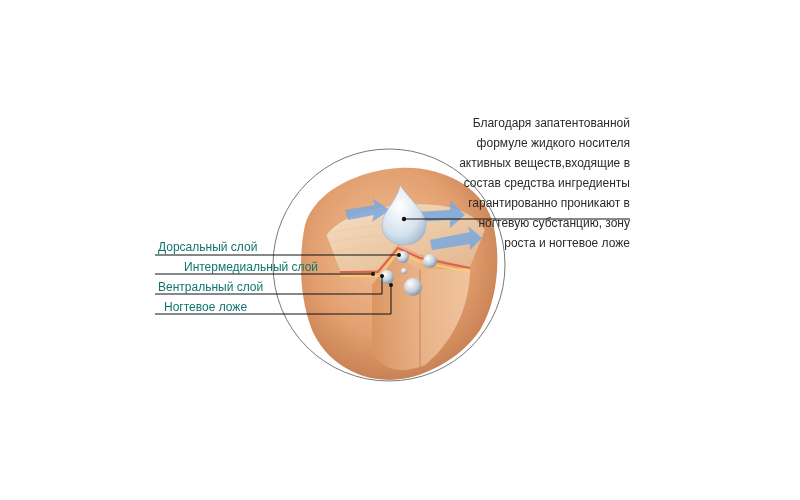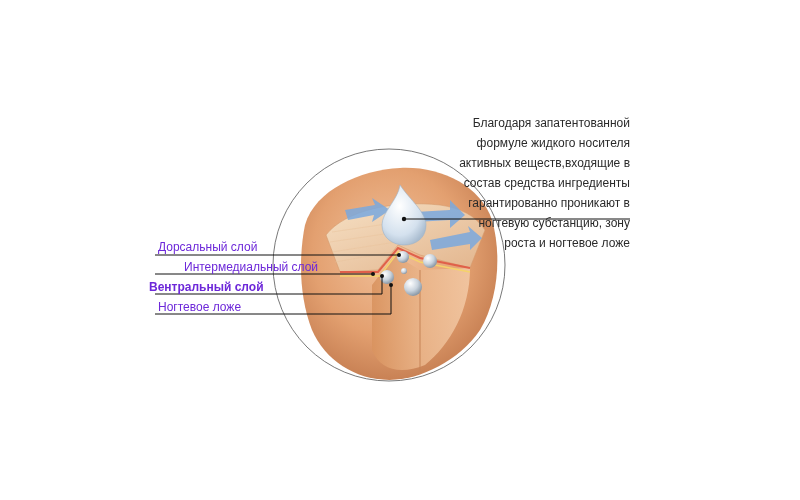--- a/index.html
+++ b/index.html
@@ -7,21 +7,21 @@
     width: 800px; height: 500px; overflow: hidden;
     background: #ffffff; position: relative;
     font-family: "Liberation Sans", sans-serif;
     color: #222222;
   }
   #diagram { position: absolute; left: 0; top: 0; width: 800px; height: 500px; }
   .label {
     position: absolute;
     font-size: 12px;
     line-height: 14px;
-    color: #6d28d9;
+    color: #0f766e;
     white-space: nowrap;
   }
   .desc {
     position: absolute;
     left: 452px; top: 113px;
     width: 178px;
     text-align: right;
     font-size: 12px;
     line-height: 20px;
     color: #2a2a2a;
@@ -116,14 +116,14 @@
 <div class="desc">Благодаря запатентованной
 формуле жидкого носителя
 активных веществ,входящие в
 состав средства ингредиенты
 гарантированно проникают в
 ногтевую субстанцию, зону
 роста и ногтевое ложе</div>
 
 <div class="label" style="left:158px; top:240px;">Дорсальный слой</div>
 <div class="label" style="left:158px; top:260px;margin-left:26px;">Интермедиальный слой</div>
-<div class="label" style="left:149px; top:280px;font-weight:bold;">Вентральный слой</div>
-<div class="label" style="left:158px; top:300px;">Ногтевое ложе</div>
+<div class="label" style="left:158px; top:280px;">Вентральный слой</div>
+<div class="label" style="left:164px; top:300px;">Ногтевое ложе</div>
 
 </body></html>

